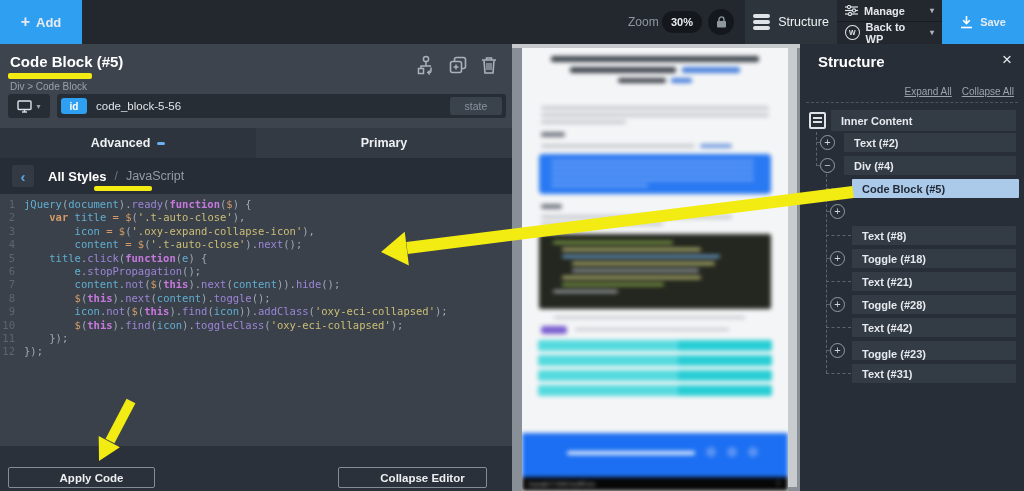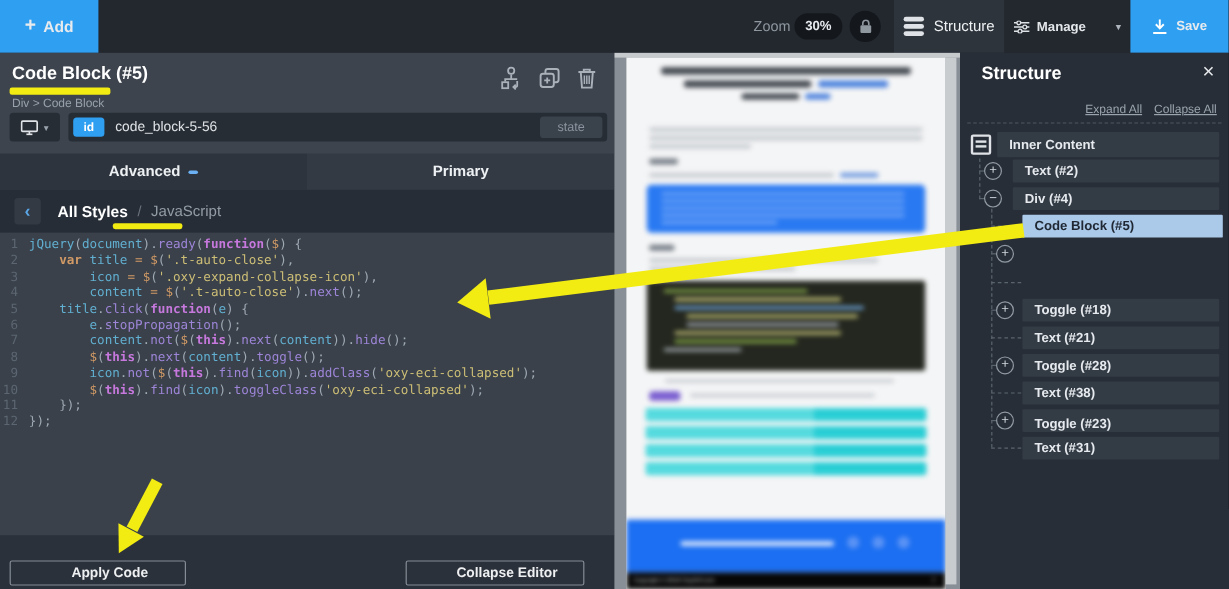--- a/index.html
+++ b/index.html
@@ -14,21 +14,21 @@
   .zoom-label{position:absolute;left:628px;top:0;height:44px;display:flex;align-items:center;
               color:#8f979f;font-size:12px;}
   .zoom-pill{position:absolute;left:662px;top:11px;width:40px;height:22px;border-radius:11px;background:#14181d;
              display:flex;align-items:center;justify-content:center;font-size:11px;font-weight:bold;}
   .lock-btn{position:absolute;left:708px;top:9px;width:26px;height:26px;border-radius:50%;background:#14181d;
             display:flex;align-items:center;justify-content:center;}
   .structure-btn{position:absolute;left:745px;top:0;width:92px;height:44px;background:#2e343b;display:flex;
                  align-items:center;justify-content:center;gap:8px;font-size:12.5px;color:#eef1f3;cursor:pointer;}
   .bars span{display:block;width:17px;height:4px;background:#dfe3e7;border-radius:2px;margin:2px 0;}
   .split{position:absolute;left:837px;top:0;width:105px;height:44px;background:#23282f;}
-  .split-row{height:21px;display:flex;align-items:center;padding:12px 8px;gap:6px;font-size:11px;font-weight:bold;
+  .split-row{height:21px;display:flex;align-items:center;padding:0 8px;gap:6px;font-size:11px;font-weight:bold;
              color:#e4e8eb;cursor:pointer;}
   .split-row + .split-row{border-top:1px solid #181c21;}
   .split-row .chev{margin-left:auto;font-size:8px;color:#aeb5bc;}
   .save-btn{position:absolute;left:942px;top:0;width:82px;height:44px;background:#2f9ff2;display:flex;
             align-items:center;justify-content:center;gap:7px;font-weight:bold;font-size:11px;cursor:pointer;}
   .wp-circle{width:13px;height:13px;border:1.5px solid #dfe3e7;border-radius:50%;display:flex;align-items:center;
              justify-content:center;font-size:7px;font-weight:bold;color:#dfe3e7;}
 
   
   #left-panel{position:absolute;left:0;top:44px;width:512px;height:447px;background:#3d444e;}
@@ -355,33 +355,36 @@
           <span>Text (#2)</span>
         </div>
         <div class="expander" style="top: 114px; left: 20px;">−</div>
         <div class="tree-row" style="top: 112px; left: 44px; height: 19px; right: 8px;">
           <span>Div (#4)</span>
         </div>
         <div class="tree-row selected" style="top: 135px; left: 52px; height: 19px; right: 5px;">
           <span>Code Block (#5)</span>
         </div>
         <div class="expander" style="top: 160px; left: 30px;">+</div>
+        <div class="tree-row" style="top: 182px; left: 52px; height: 19px; right: 8px;">
+          <span>Text (#8)</span>
+        </div>
         <div class="expander" style="top: 207px; left: 30px;">+</div>
         <div class="tree-row" style="top: 205px; left: 52px; height: 19px; right: 8px;">
           <span>Toggle (#18)</span>
         </div>
         <div class="tree-row" style="top: 228px; left: 52px; height: 19px; right: 8px;">
           <span>Text (#21)</span>
         </div>
         <div class="expander" style="top: 253px; left: 30px;">+</div>
         <div class="tree-row" style="top: 251px; left: 52px; height: 19px; right: 8px;">
           <span>Toggle (#28)</span>
         </div>
         <div class="tree-row" style="top: 274px; left: 52px; height: 19px; right: 8px;">
-          <span>Text (#38)</span>
+          <span>Text (#42)</span>
         </div>
         <div class="expander" style="top: 299px; left: 30px;">+</div>
         <div class="tree-row" style="top: 297px; left: 52px; height: 19px; right: 8px; align-items: flex-end;">
           <span>Toggle (#23)</span>
         </div>
         <div class="tree-row" style="top: 320px; left: 52px; height: 19px; right: 8px;">
           <span>Text (#31)</span>
         </div>
         <div class="guide-v" style="left: 16px; top: 88px; height: 34px;"></div>
         <div class="guide-h" style="left: 16px; top: 98px; width: 4px;"></div>

